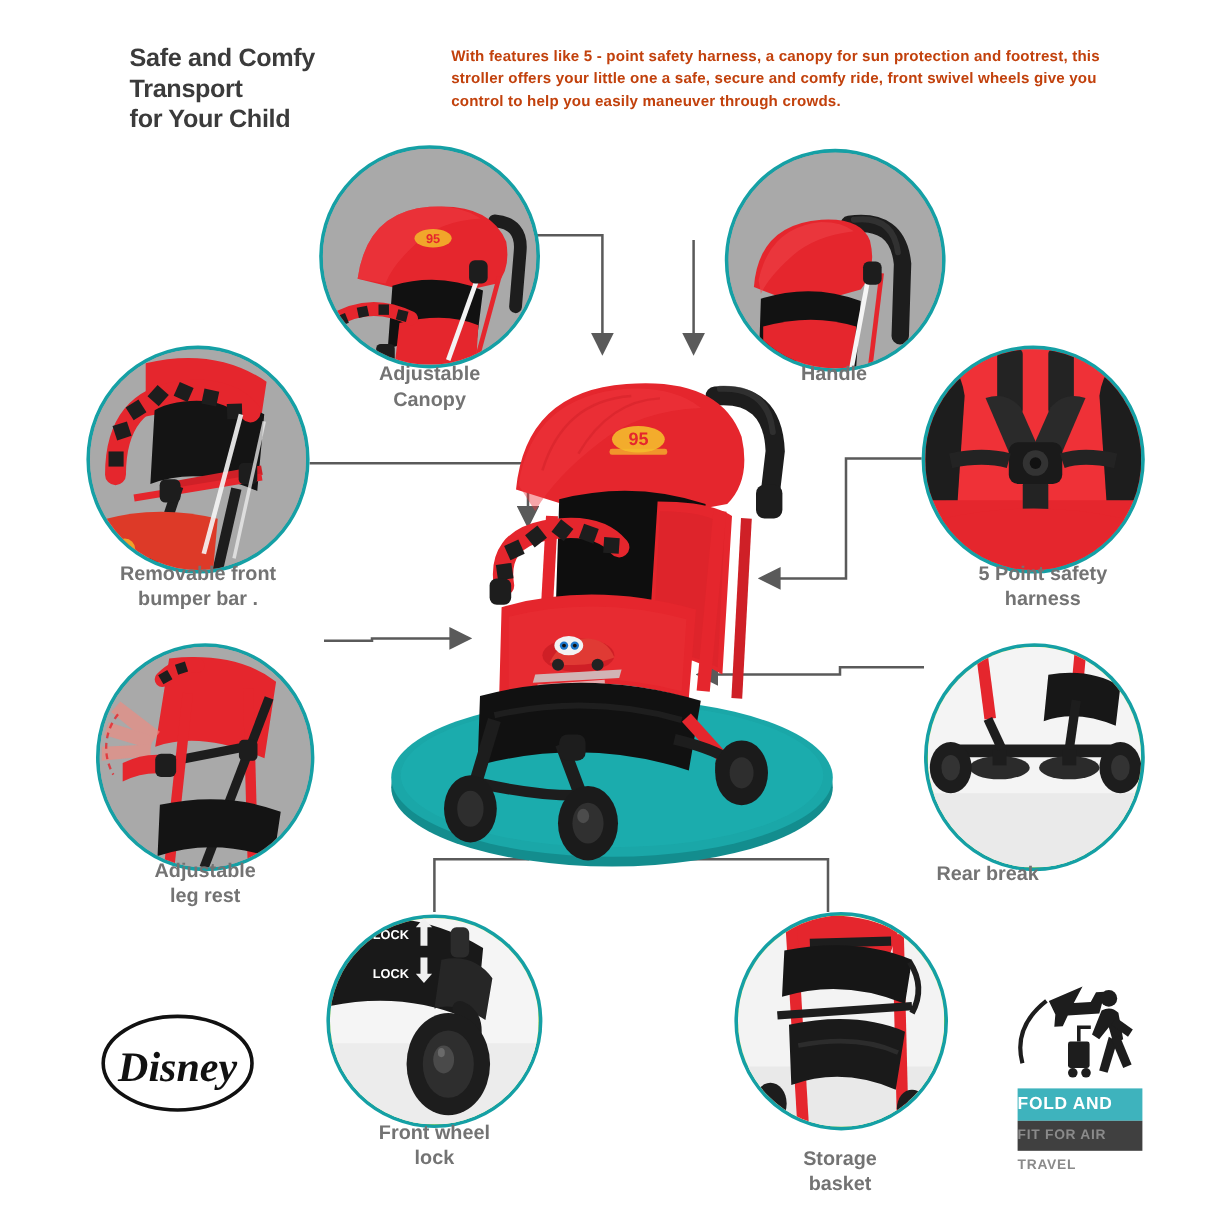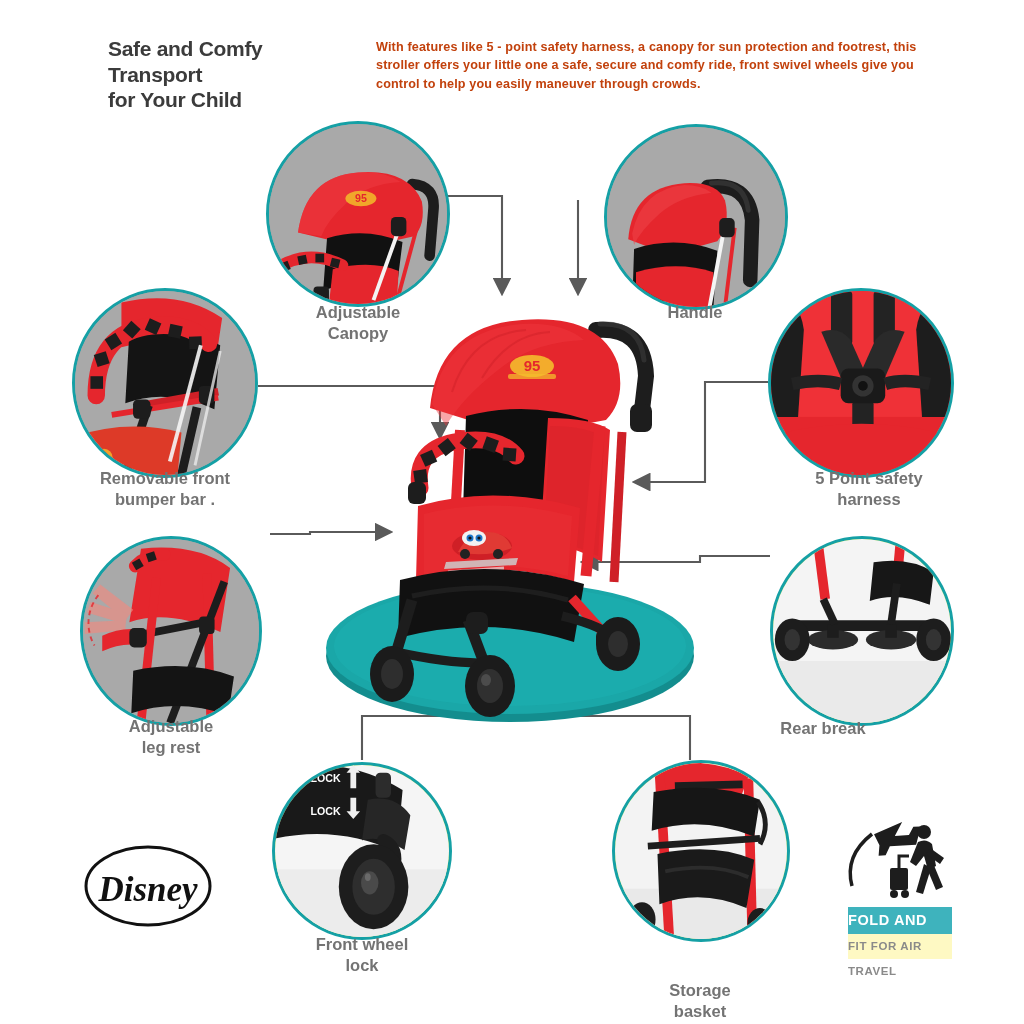--- a/index.html
+++ b/index.html
@@ -36,21 +36,21 @@
   
   #disney{position:absolute;left:78px;top:843px;width:140px;height:86px;}
 
   
   #foldgo{position:absolute;left:838px;top:818px;width:132px;height:140px;}
   #fg-icon{position:absolute;left:0;top:0;width:132px;height:82px;}
   .fg-bar{position:absolute;left:10px;width:104px;box-sizing:border-box;
           text-align:left;font-weight:bold;letter-spacing:.6px;}
   #fg-main{top:89px;height:27px;line-height:27px;background:#3eb3bd;color:#ffffff;
            font-size:14.5px;}
-  #fg-sub{top:116px;height:25px;line-height:25px;background:#fef9c3;color:#8a8a8a;
+  #fg-sub{top:116px;height:25px;line-height:25px;background:#404040;color:#8a8a8a;
           font-size:11.5px;}
 
   
   .scene{position:absolute;inset:0;width:100%;height:100%;}
 </style>
 </head>
 <body>
 
 <div id="stage">
 
@@ -345,21 +345,21 @@
         <path d="M44,94 q58,-12 100,6 l-8,50 q-46,-20 -90,-4 z" fill="#1a1a1a"></path>
         <path d="M52,112 q50,-10 86,6" stroke="#2c2c2c" stroke-width="4" fill="none"></path>
 
         <path d="M148,40 q14,22 2,44" stroke="#1d1d1d" stroke-width="5" fill="none"></path>
 
         <ellipse cx="28" cy="162" rx="14" ry="18" fill="#1d1d1d"></ellipse>
         <ellipse cx="150" cy="166" rx="13" ry="16" fill="#1d1d1d"></ellipse>
       </svg>
     </div>
   </div>
-  <div class="cap" style="left:600px;top:980px;width:200px;">
+  <div class="cap" style="left:600px;top:956px;width:200px;">
     <div>Storage</div>
     <div>basket</div>
   </div>
 
   <div id="disc">
     <svg width="370" height="155" viewBox="0 0 370 155">
       <ellipse cx="185" cy="86" rx="184" ry="66" fill="#138d8e"></ellipse>
       <ellipse cx="185" cy="78" rx="184" ry="66" fill="#1aa7a8"></ellipse>
       <ellipse cx="185" cy="76" rx="176" ry="60" fill="#1eb0b0" opacity=".55"></ellipse>
     </svg>

